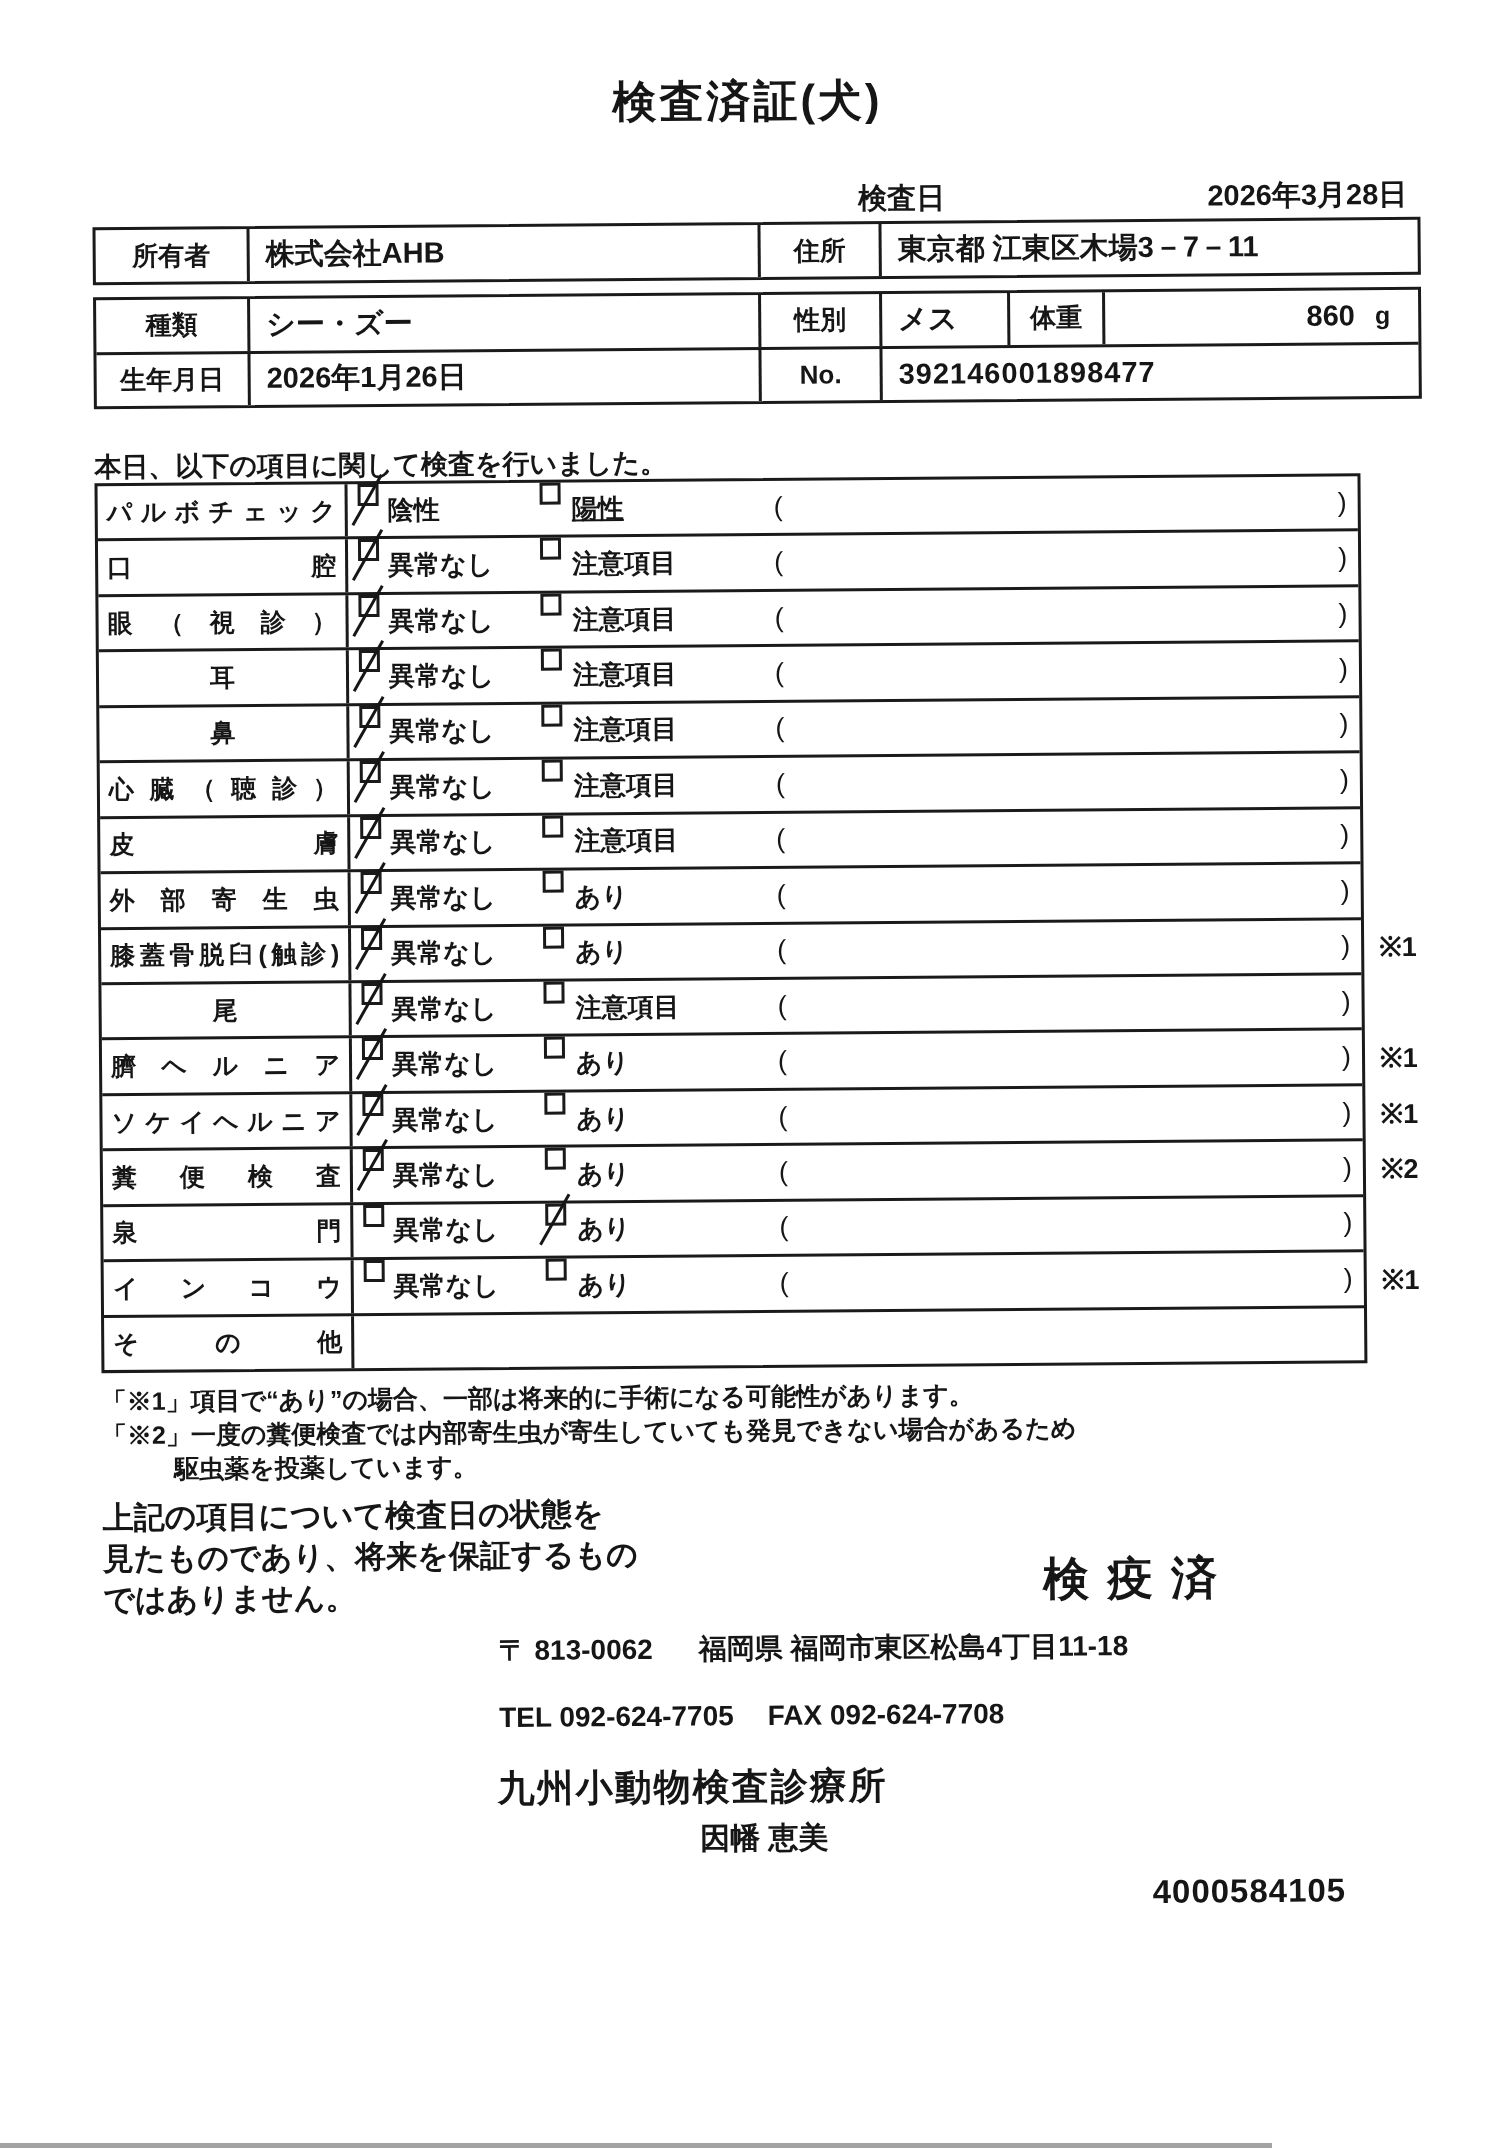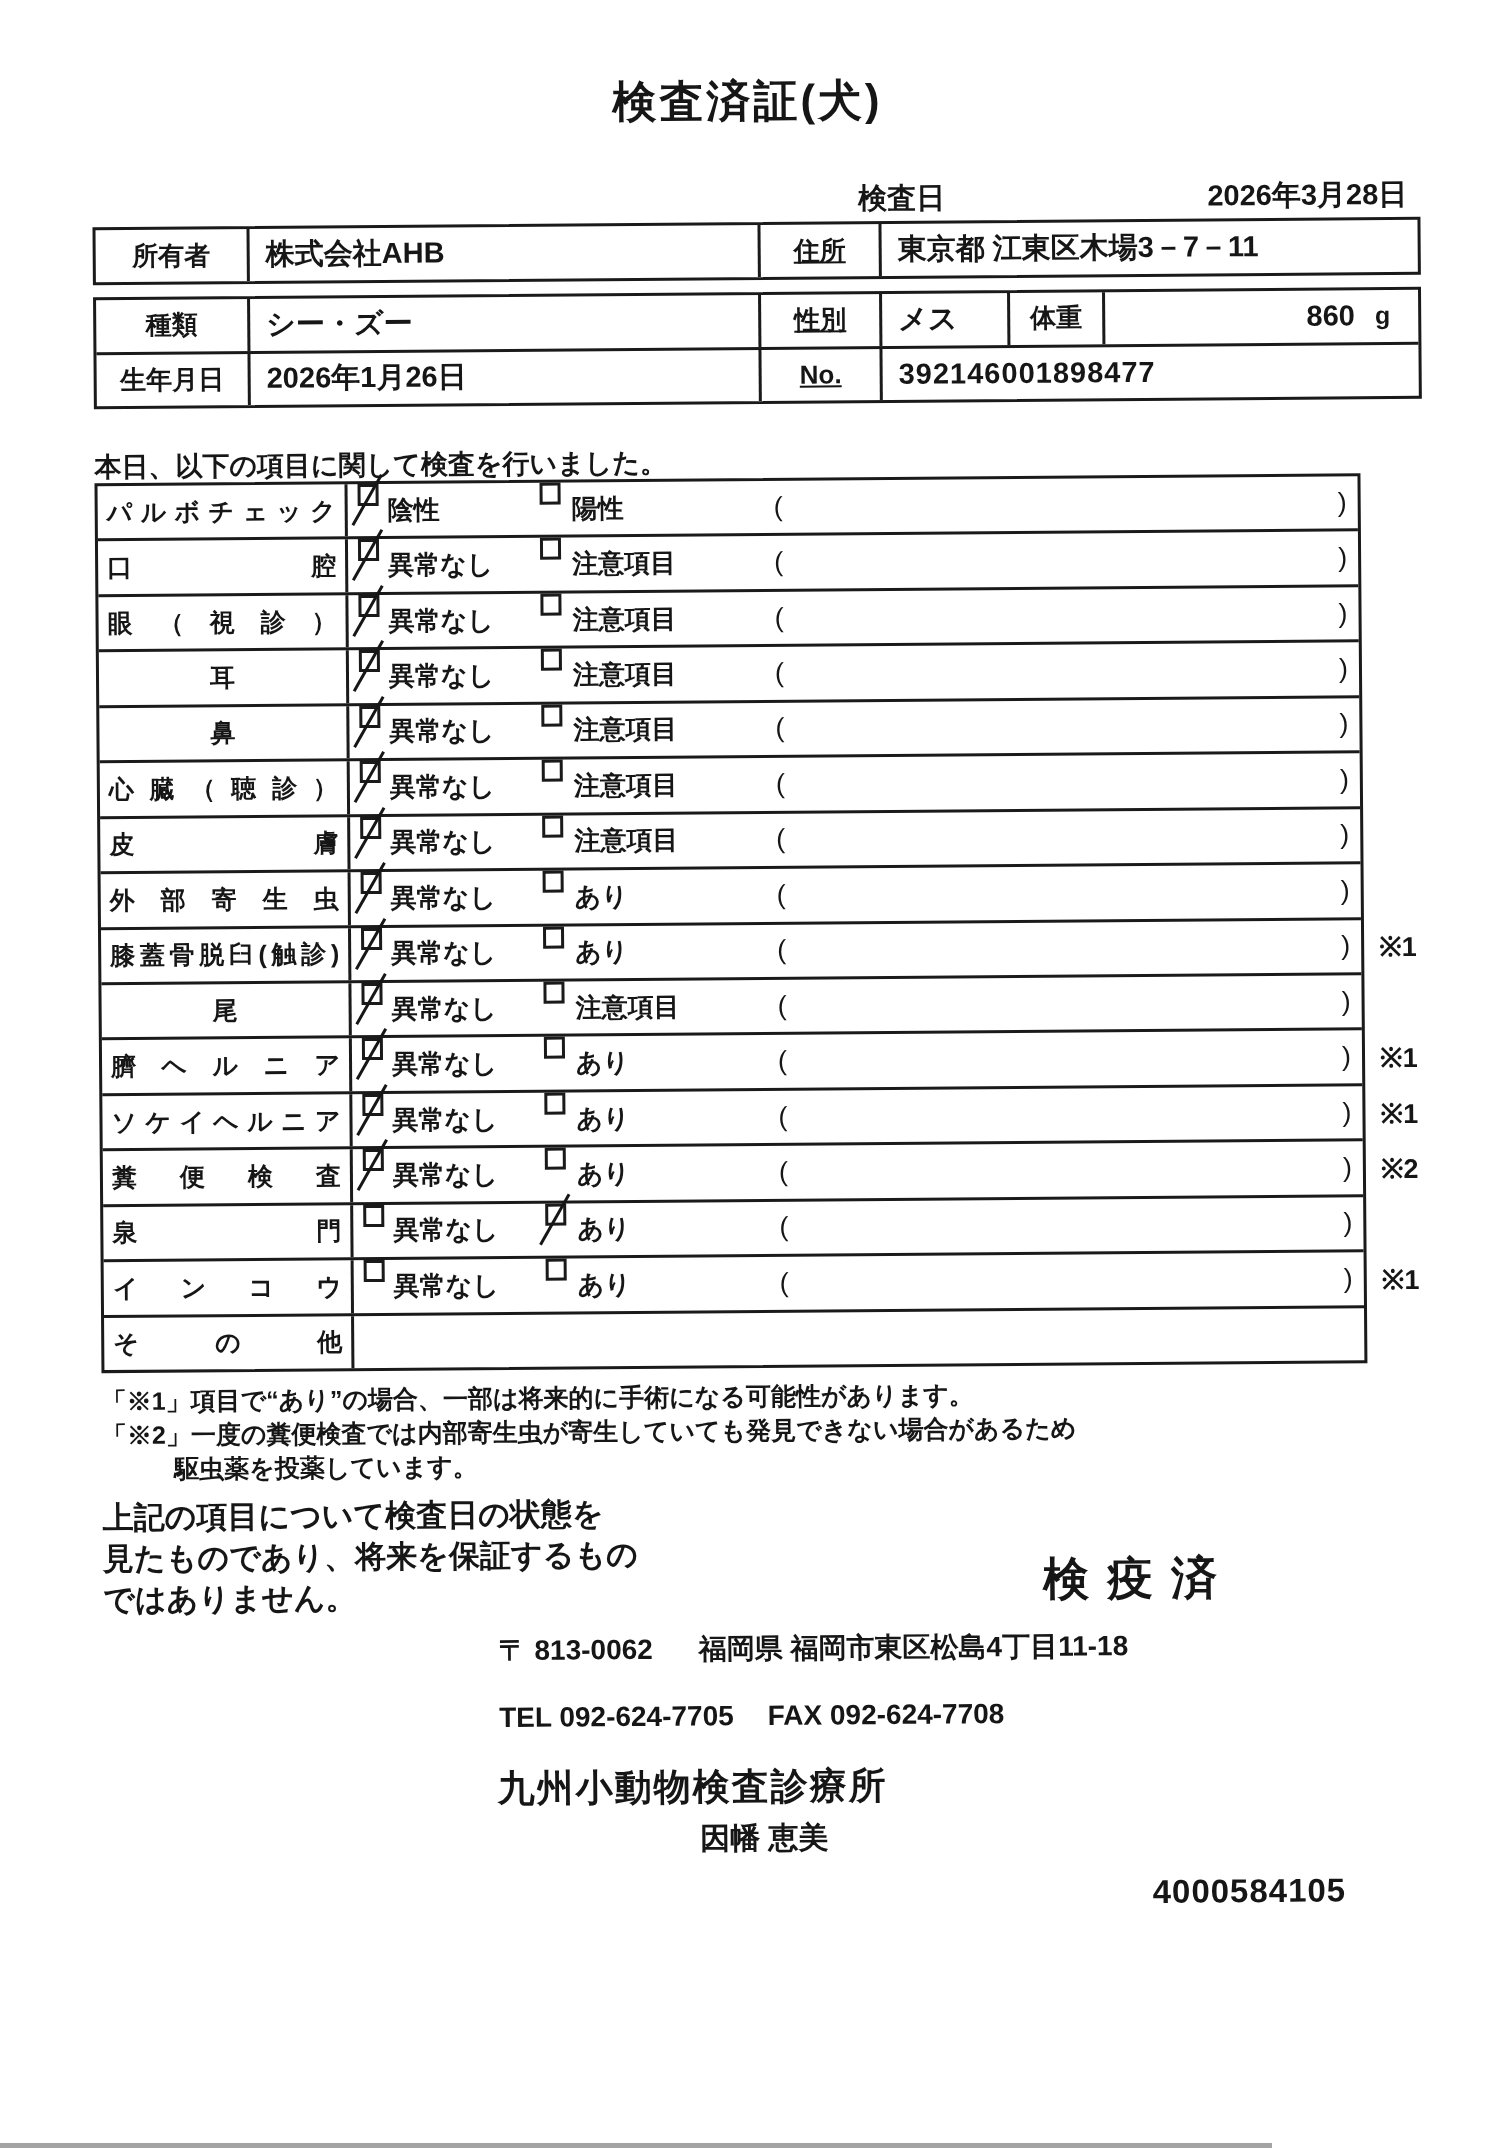--- a/index.html
+++ b/index.html
@@ -17,21 +17,21 @@
   
   .tbl { position:absolute; left:100px; width:1328px; border:3px solid #1a1a1a; display:flex; flex-direction:column; }
   .tbl-row { display:flex; flex:1 1 0; }
   .tbl-row + .tbl-row { border-top:3px solid #1a1a1a; }
   .cell { border-right:3px solid #1a1a1a; display:flex; align-items:center; overflow:visible; }
   .cell:last-child { border-right:none; }
   .cell.lab { justify-content:center; font-size:26px; font-weight:700; }
   .cell.val { padding-left:16px; font-size:29px; font-weight:600; }
   #tableA { top:222px; height:58px; }
   #tableB { top:292px; height:112px; }
-  .w154{width:154px; flex:none;} .w511{width:511px; flex:none;} .w121{width:121px; flex:none;text-decoration:underline;}
+  .w154{width:154px; flex:none;} .w511{width:511px; flex:none;} .w121{width:121px; flex:none;}
   .w149{width:128px; flex:none;} .w95{width:95px; flex:none;} .wrest{flex:1 1 auto;}
   .weight-val { justify-content:flex-end; padding-right:28px; gap:20px; }
   .weight-val .unit { font-size:25px; font-weight:600; }
   .no-val { font-size:31px; letter-spacing:1px; }
 
   .intro { position:absolute; top:444px; left:100px; font-size:27px; font-weight:700; }
 
   
   .cl-table { position:absolute; top:478px; left:100px; width:1266px; height:890px;
               border:3px solid #1a1a1a; display:flex; flex-direction:column; }
@@ -120,21 +120,21 @@
           </div>
           <div class="cl-body">
             <span class="cbwrap" style="left: 10px;">
               <span class="cb"></span>
               <span class="slash"></span>
             </span>
             <span class="opt" style="left: 40px;">陰性</span>
             <span class="cbwrap" style="left: 192px;">
               <span class="cb"></span>
             </span>
-            <span class="opt" style="left: 224px;">陽性</span>
+            <span class="opt" style="left: 224px; text-decoration: underline;">陽性</span>
             <span class="paren" style="left: 426px;">(</span>
             <span class="paren" style="left: 990px;">)</span>
           </div>
         </div>
         <div class="cl-row">
           <div class="cl-label">
             <div class="cl-label-text">口腔</div>
           </div>
           <div class="cl-body">
             <span class="cbwrap" style="left: 10px;">

